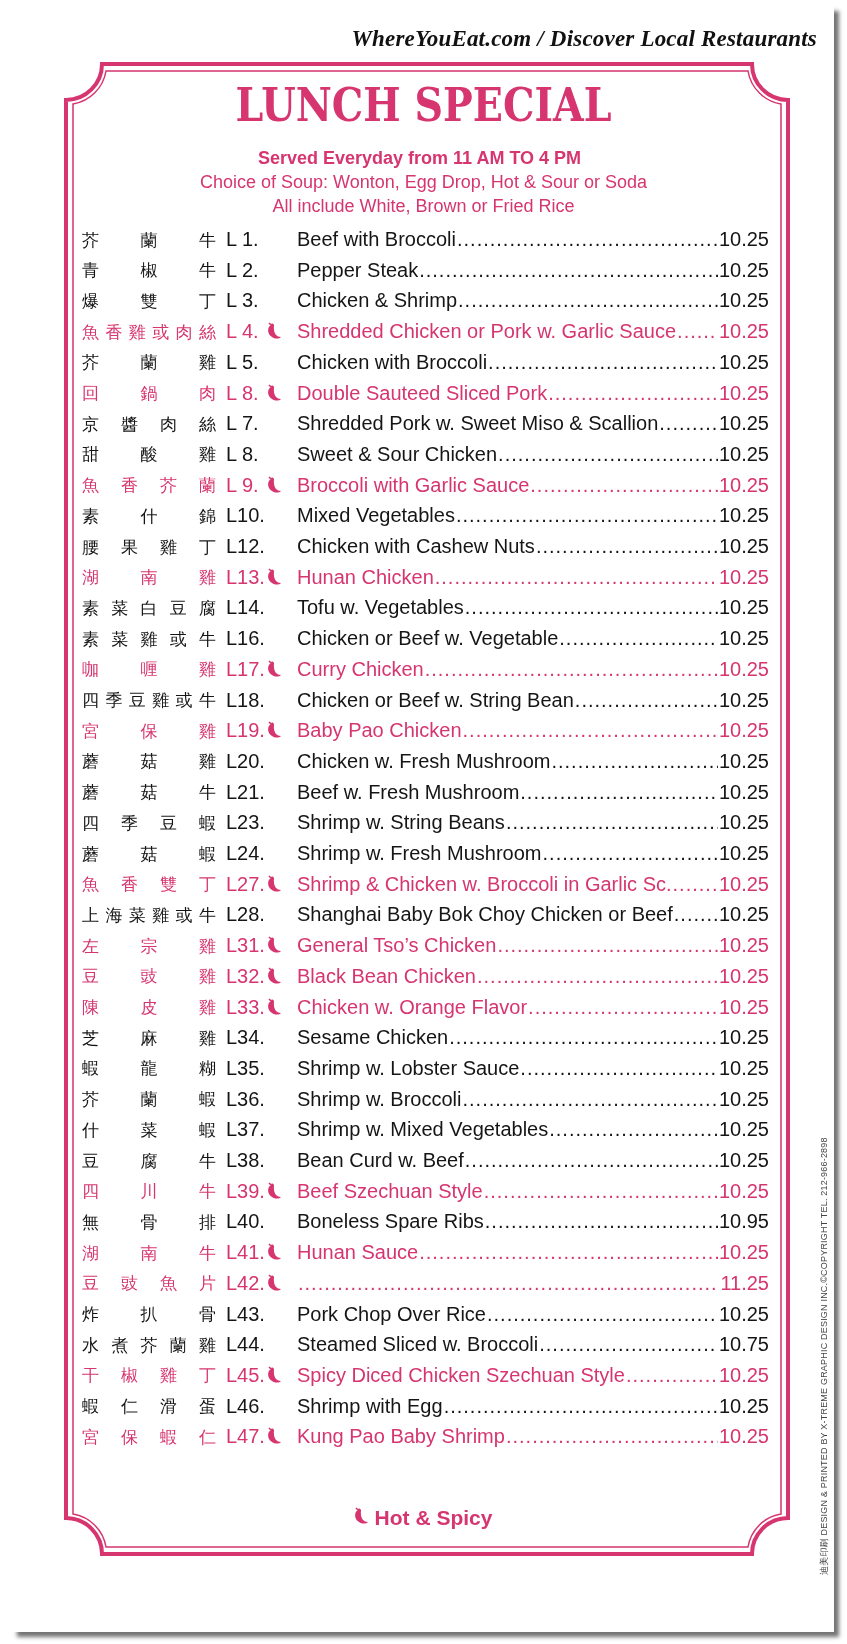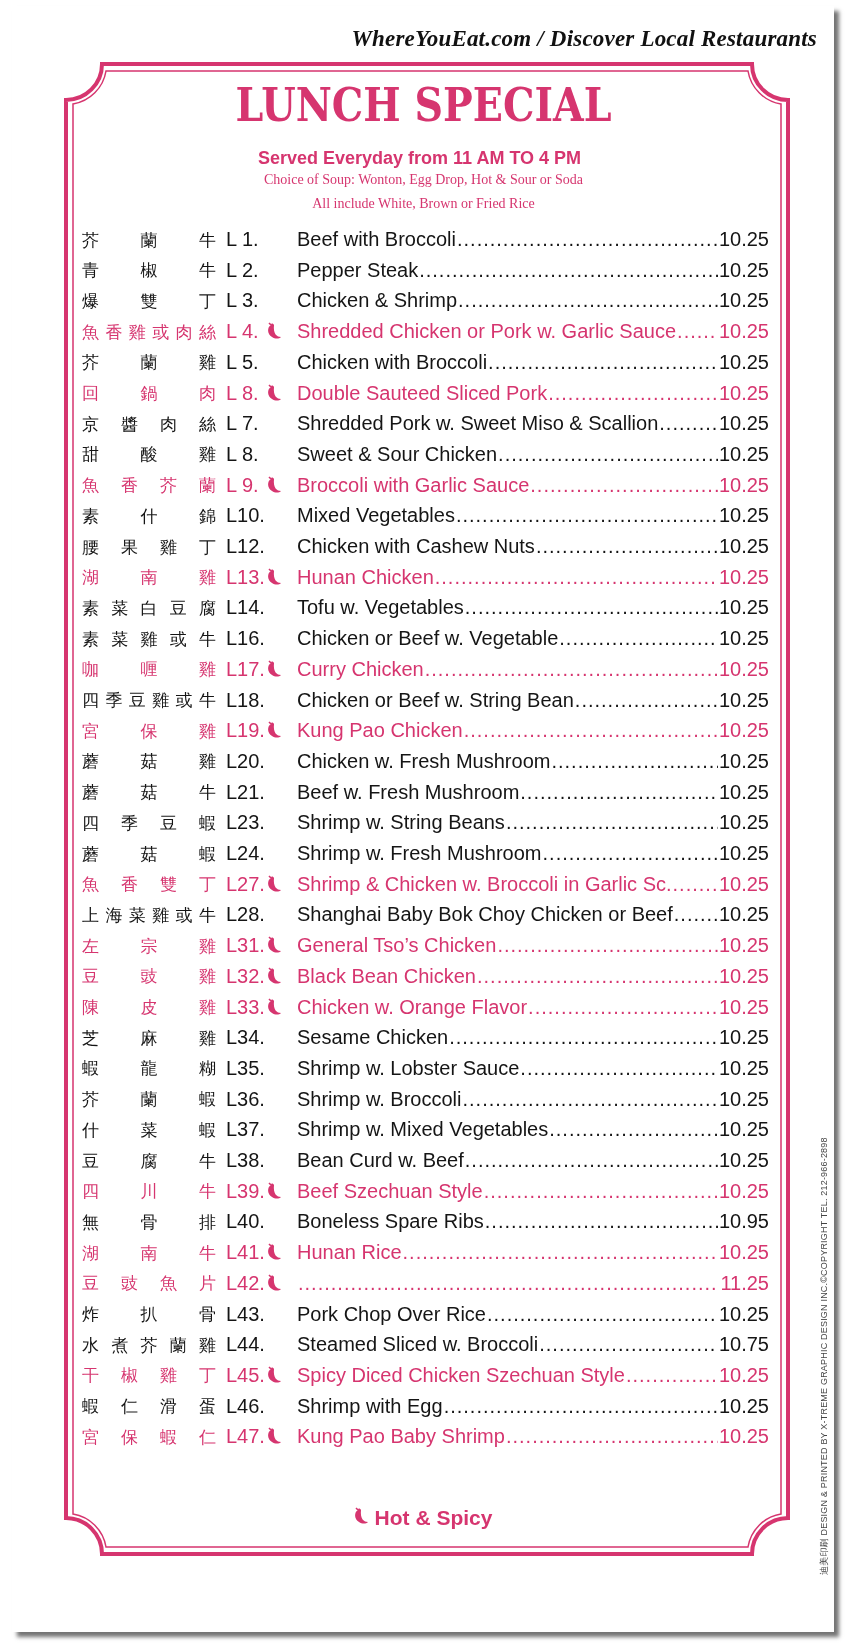--- a/index.html
+++ b/index.html
@@ -27,21 +27,21 @@
     font-family: "DejaVu Serif", serif; font-weight: bold;
     font-size: 46px; color: #d6356f; letter-spacing: 0px;
     transform: scaleX(0.86); transform-origin: center;
   }
   .subtitle {
     position: absolute; left: 0; right: 8px; top: 148px; text-align: center;
     font-weight: bold; font-size: 18px; color: #d6356f;
   }
   .info-line {
     position: absolute; left: 0; right: 0; text-align: center;
-    font-size: 14px; color: #d6356f; font-family: Liberation Serif, serif;
+    font-size: 18px; color: #d6356f;
   }
   .info-1 { top: 172px; }
   .info-2 { top: 196px; }
 
   .menu { position: absolute; left: 0; top: 224px; width: 847px; }
   .row {
     position: absolute; left: 0; width: 847px; height: 32px; font-size: 20px; color: #151515;
   }
   .row.spicy { color: #d6356f; }
   .zh {
@@ -353,21 +353,21 @@
         <span>宮</span>
         <span>保</span>
         <span>雞</span>
       </div>
     <span class="code">L19.</span>
     <span class="pepper"><svg width="20" height="20" viewBox="0 0 20 20">
           <path d="M12,3 C11,1 9,1 9,3 C5,5 5,12 10,15 C13,17 17,17 19,15 C15,15 11,12 12,3 Z" fill="#d6356f"></path>
           <path d="M9,3 L7,1" stroke="#d6356f" stroke-width="1.6"></path>
         </svg></span>
     <div class="name-wrap">
-      <span class="name">Kung Pao Chicken</span>
+      <span class="name">Baby Pao Chicken</span>
       <span class="dots"></span>
       <span class="price">10.25</span>
     </div>
   </div>
     <div class="row" style="top: 521.9px;">
     <div class="zh">
         <span>蘑</span>
         <span>菇</span>
         <span>雞</span>
       </div>
@@ -614,21 +614,21 @@
         <span>湖</span>
         <span>南</span>
         <span>牛</span>
       </div>
     <span class="code">L41.</span>
     <span class="pepper"><svg width="20" height="20" viewBox="0 0 20 20">
           <path d="M12,3 C11,1 9,1 9,3 C5,5 5,12 10,15 C13,17 17,17 19,15 C15,15 11,12 12,3 Z" fill="#d6356f"></path>
           <path d="M9,3 L7,1" stroke="#d6356f" stroke-width="1.6"></path>
         </svg></span>
     <div class="name-wrap">
-      <span class="name">Hunan Rice</span>
+      <span class="name">Hunan Sauce</span>
       <span class="dots"></span>
       <span class="price">10.25</span>
     </div>
   </div>
     <div class="row spicy" style="top: 1043.8px;">
     <div class="zh">
         <span>豆</span>
         <span>豉</span>
         <span>魚</span>
         <span>片</span>

